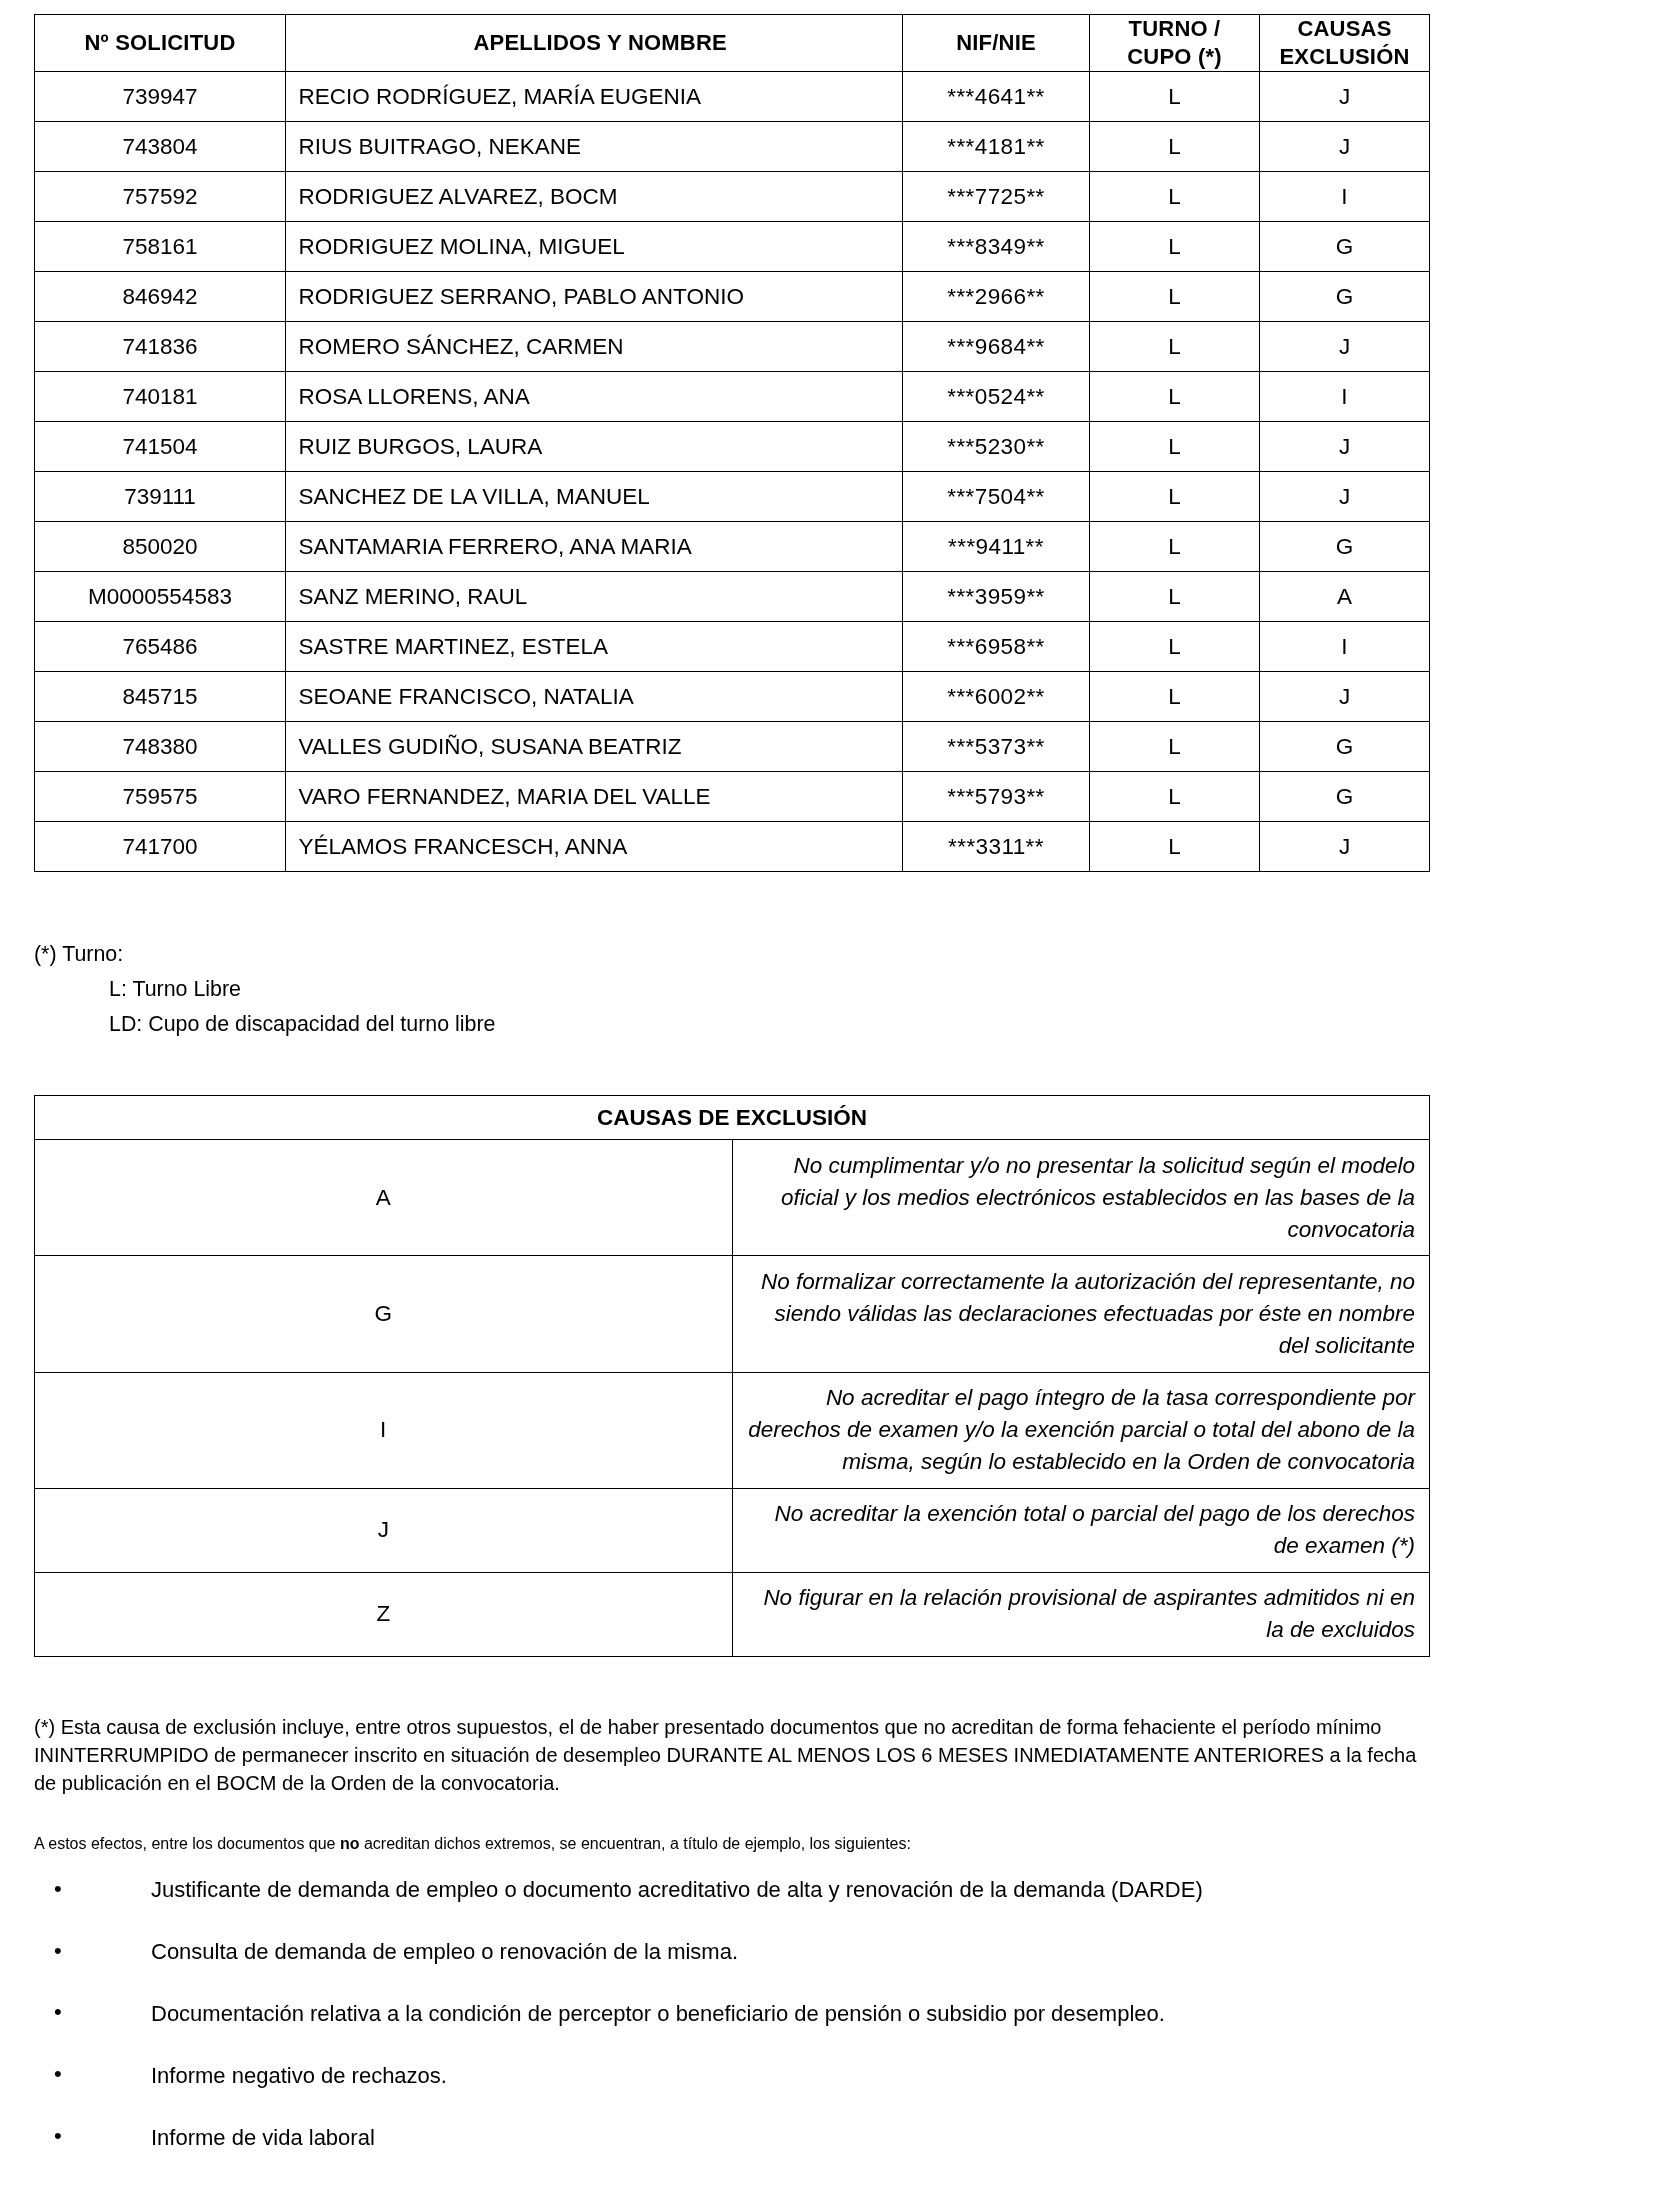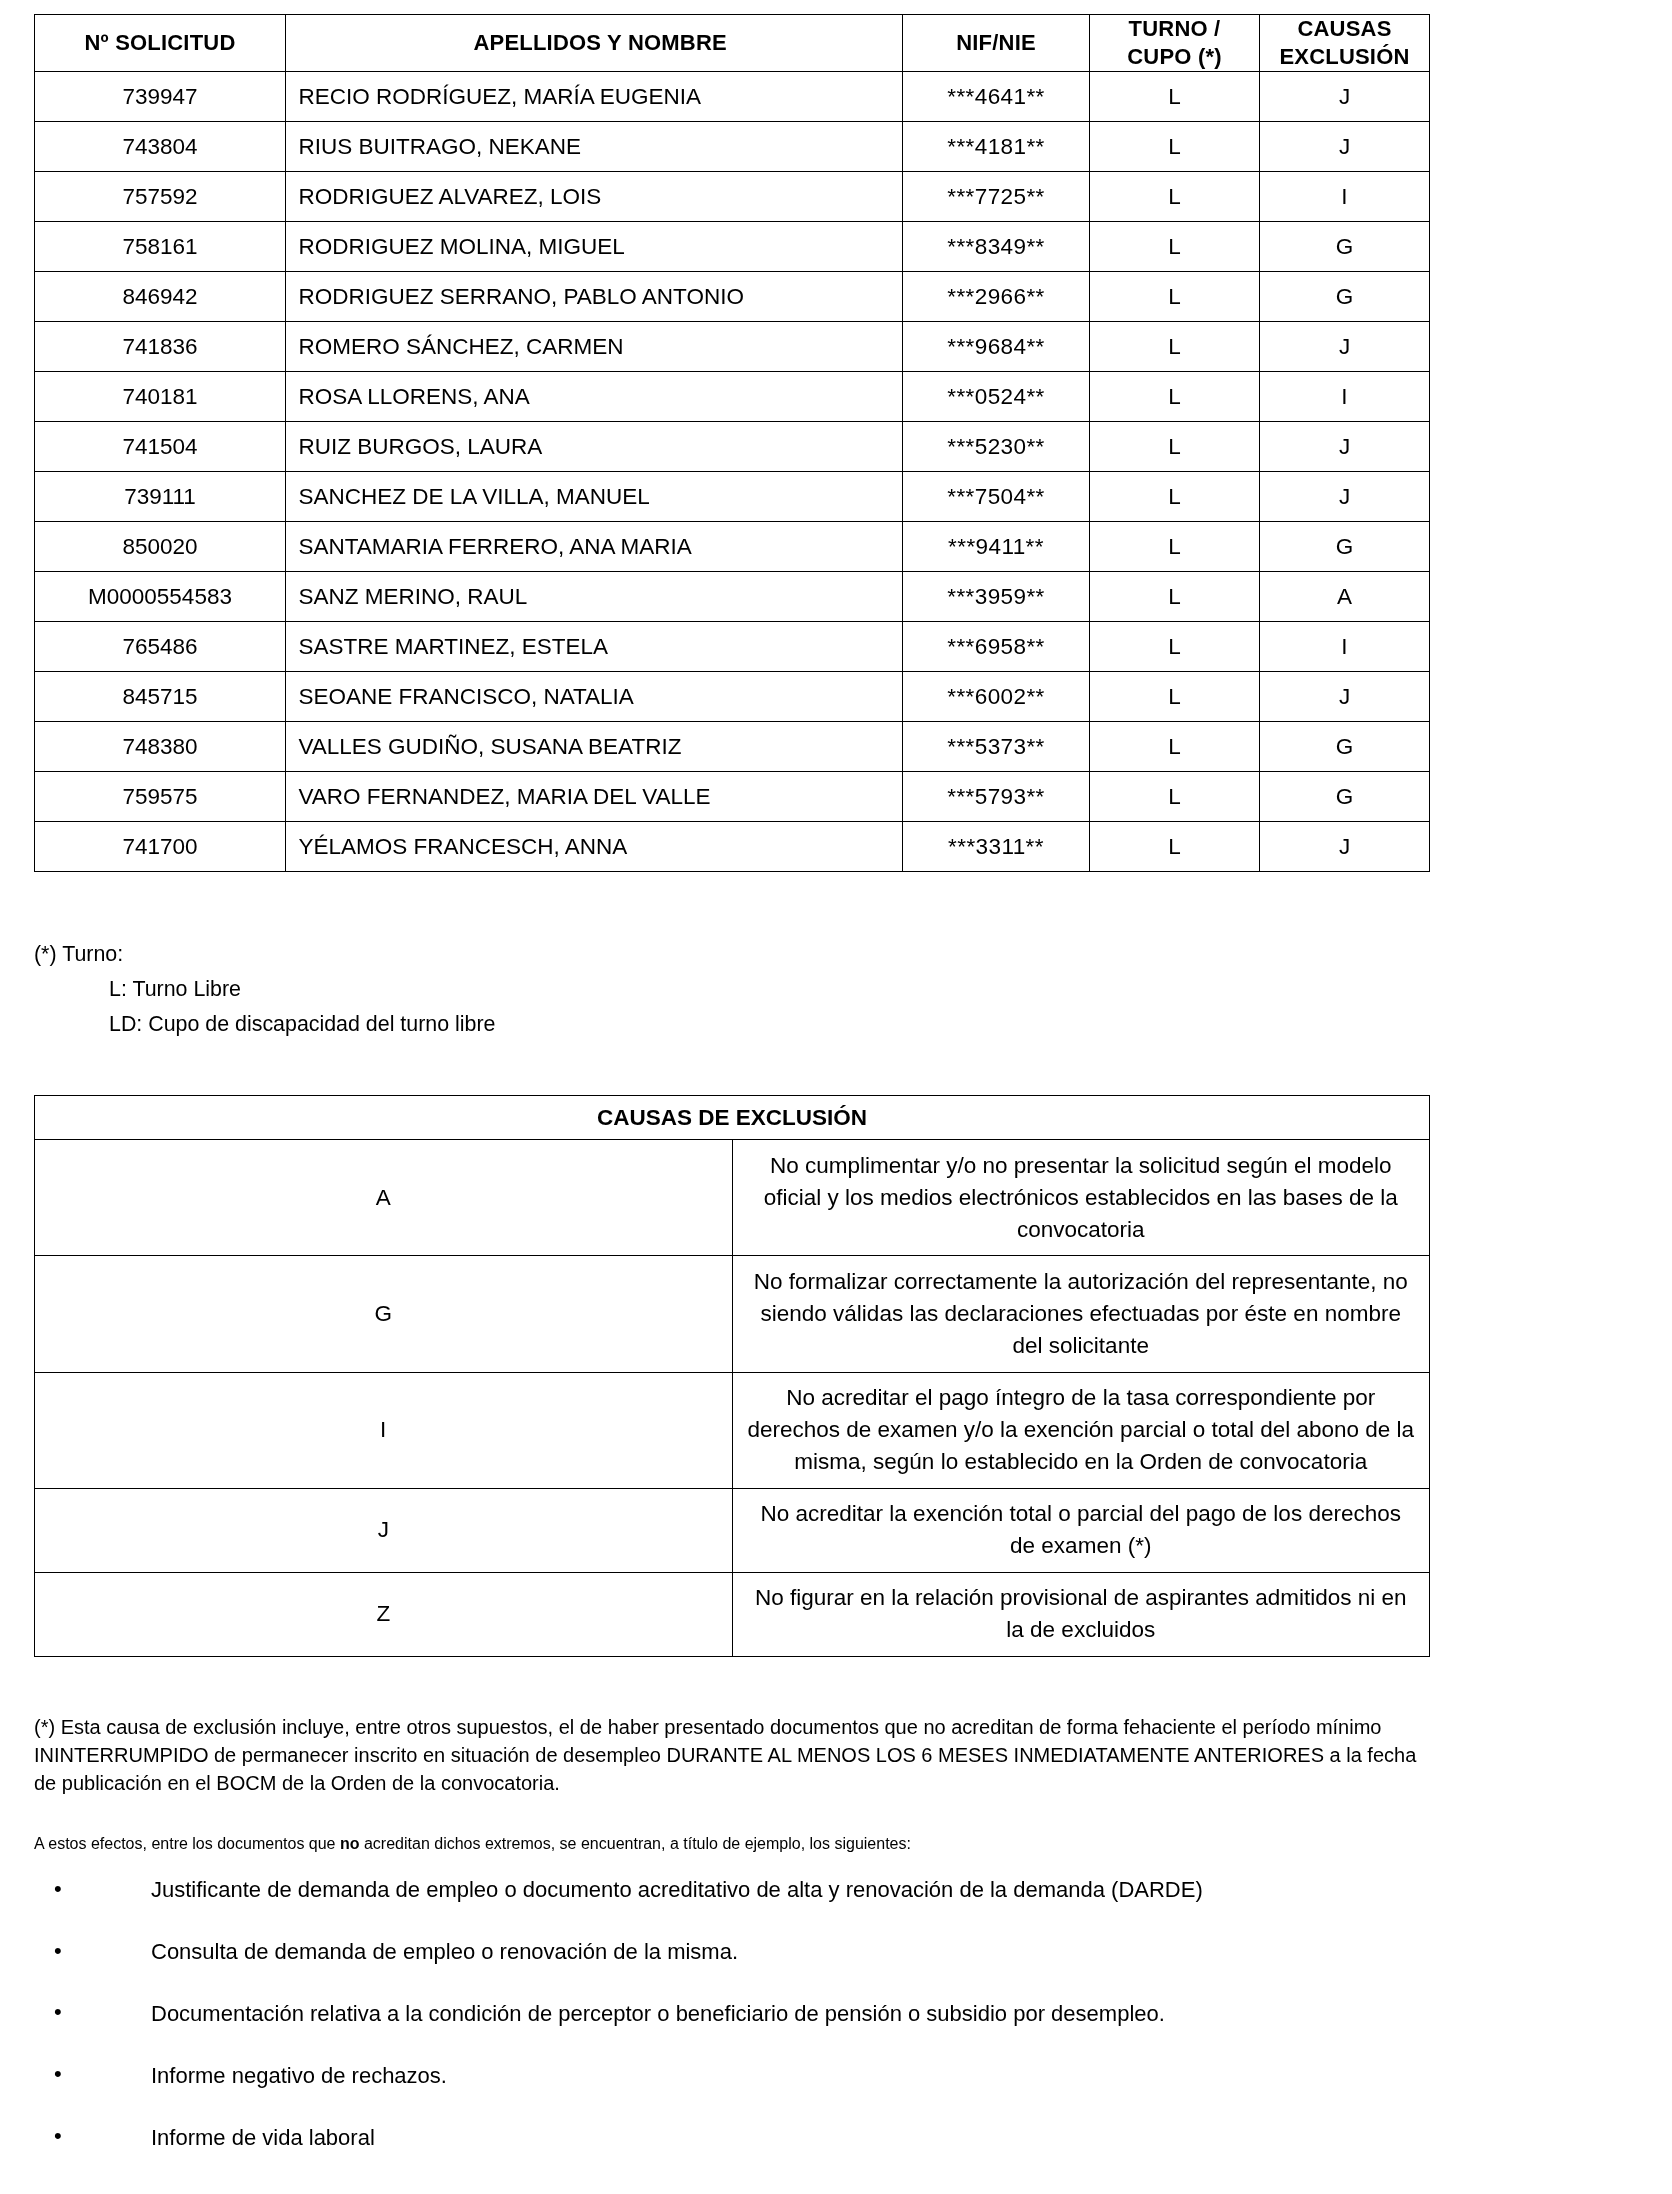--- a/index.html
+++ b/index.html
@@ -77,21 +77,22 @@
   table.causes td.code {
     width: 272px;
     text-align: center;
     font-size: 22.5px;
     padding: 6.2px 3.1px;
   }
   table.causes td.desc {
     font-size: 22.5px;
     line-height: 1.42;
     padding: 9.3px 14px 10px 14px;
-    text-align: center;
+    text-align: right;
+    font-style: italic;
   }
 
   
   .footnote {
     margin-top: 56px;
     font-size: 20px;
     line-height: 1.40;
     text-align: left;
   }
   .para2 {
@@ -150,21 +151,21 @@
         </tr>
         <tr>
           <td class="c-solicitud">743804</td>
           <td class="c-nombre">RIUS BUITRAGO, NEKANE</td>
           <td class="c-nif">***4181**</td>
           <td class="c-turno">L</td>
           <td class="c-causas">J</td>
         </tr>
         <tr>
           <td class="c-solicitud">757592</td>
-          <td class="c-nombre">RODRIGUEZ ALVAREZ, LOIS</td>
+          <td class="c-nombre">RODRIGUEZ ALVAREZ, BOCM</td>
           <td class="c-nif">***7725**</td>
           <td class="c-turno">L</td>
           <td class="c-causas">I</td>
         </tr>
         <tr>
           <td class="c-solicitud">758161</td>
           <td class="c-nombre">RODRIGUEZ MOLINA, MIGUEL</td>
           <td class="c-nif">***8349**</td>
           <td class="c-turno">L</td>
           <td class="c-causas">G</td>

